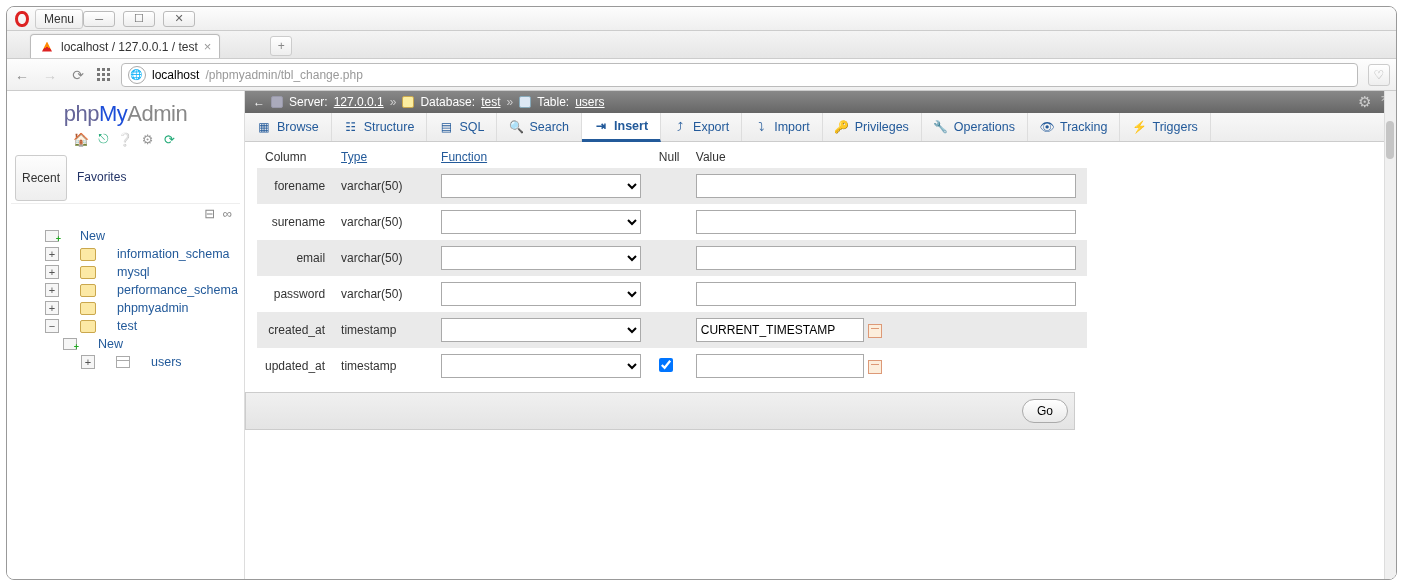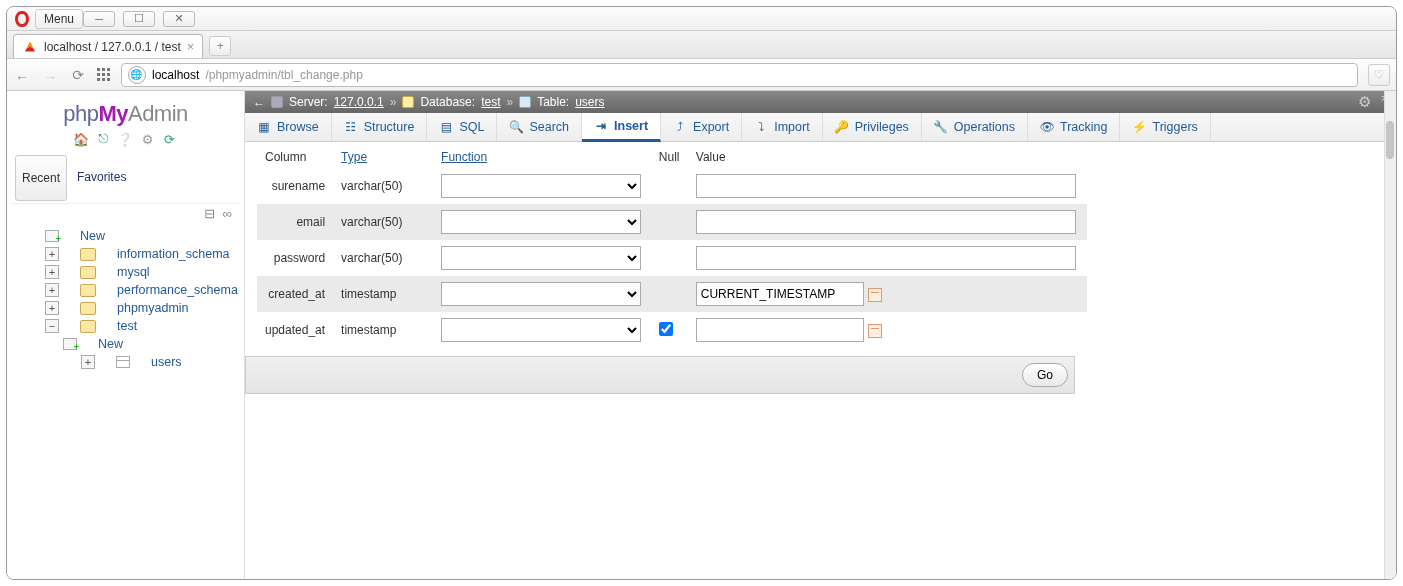--- a/index.html
+++ b/index.html
@@ -30,41 +30,41 @@
     align-items: center;
     padding: 0 6px;
   }
   .titlebar-left { display:flex; align-items:center; gap:4px; }
   .opera-icon { width:18px;height:18px;border-radius:3px;display:flex;align-items:center;justify-content:center; }
   .opera-o { width:14px;height:16px;border:3px solid #d22;border-radius:50% / 55%; }
   .menu-btn { padding:2px 8px; border:1px solid #ccc; border-radius:3px; background:linear-gradient(#fff,#eee); font-size:12px; color:#333; }
   .win-btns { display:flex; gap:8px; }
   .win-btn { width:32px;height:16px;border:1px solid #bbb;border-radius:3px;display:flex;align-items:center;justify-content:center;font-size:11px;color:#666;background:linear-gradient(#fff,#eee); }
   
-  .tabstrip { height:28px; background:linear-gradient(#f4f4f4,#e6e6e6); border-bottom:1px solid #ccc; display:flex; align-items:flex-end; padding-left:6px; }
+  .tabstrip { height:28px; background:linear-gradient(#f4f4f4,#e6e6e6); border-bottom:1px solid #ccc; display:flex; align-items:flex-end; padding-left:23px;gap:44px; }
   .browser-tab { height:24px; background:#fff; border:1px solid #bbb; border-bottom:none; border-radius:4px 4px 0 0; display:flex; align-items:center; padding:0 8px; gap:6px; font-size:12px; box-shadow:0 -1px 2px rgba(0,0,0,.05); }
   .tab-close { color:#999; font-size:13px; }
   .newtab { width:22px;height:20px;display:flex;align-items:center;justify-content:center;color:#888;margin-left:6px;border:1px solid #ccc;border-radius:3px;background:linear-gradient(#fff,#eee); margin-bottom:2px; }
   
   .addrrow { height:32px; border-bottom:1px solid #ccc; display:flex; align-items:center; padding:0 6px; gap:10px; background:linear-gradient(#fdfdfd,#f0f0f0); }
   .nav-icon { width:18px;text-align:center;color:#888;font-size:14px; }
   .globe { width:18px;height:18px;border:1px solid #aaa;border-radius:50%;display:flex;align-items:center;justify-content:center;font-size:10px;color:#888; }
   .addrbar { flex:1; height:24px; border:1px solid #bbb; border-radius:4px; background:#fff; display:flex; align-items:center; padding:0 6px; gap:6px; }
   .addrbar .host { color:#000; }
   .addrbar .path { color:#999; }
   .heart { width:22px;height:22px;border:1px solid #ccc;border-radius:3px;display:flex;align-items:center;justify-content:center;color:#aaa;background:linear-gradient(#fff,#eee); }
 
   
   .content { position:absolute; top:84px; bottom:0; left:0; right:0; display:flex; }
 
   
   .sidebar { width:238px; background:#fff; border-right:1px solid #ddd; padding:6px 4px 0 4px; overflow:hidden; }
   .logo { text-align:center; padding:4px 0 2px; font-size:22px; font-weight:400; font-family:"Segoe UI",sans-serif; letter-spacing:-0.5px; }
   .logo .php { color:#666699; }
-  .logo .my { color:#a21caf; font-weight:700;text-align:center; }
+  .logo .my { color:#1d4ed8; font-weight:400;text-align:center; }
   .logo .admin { color:#888; }
   .sb-icons { text-align:center; padding:2px 0 6px; display:flex; justify-content:center; gap:6px; }
   .sb-ico { width:16px;height:16px;display:inline-flex;align-items:center;justify-content:center;font-size:13px; }
   .rec-fav { display:flex; gap:4px; padding:2px 4px; border-bottom:1px solid #eee; }
   .rec-fav div { padding:15px 6px;color:#236; }
   .rec-fav .active { background:linear-gradient(#fdfdfd,#eee); border:1px solid #ccc;border-radius:3px;color:#333; }
   .tree-tools { text-align:right; padding:2px 6px; color:#888; font-size:13px; letter-spacing:2px; }
   .tree { padding:4px 2px; font-size:12.5px; }
   .tree-row { display:flex; align-items:center; gap:21px; padding:2px 0 2px 4px; color:#235a9a;margin-left:28px; }
   .tree-row .exp { width:14px;height:14px;border:1px solid #aaa;background:#f6f6f6;display:flex;align-items:center;justify-content:center;font-size:11px;color:#555;line-height:1; }
@@ -314,20 +314,27 @@
           <thead>
             <tr>
               <th>Column</th>
               <th class="link">Type</th>
               <th class="link">Function</th>
               <th>Null</th>
               <th>Value</th>
             </tr>
           </thead>
           <tbody id="tbody">
+              <tr class="odd">
+                <td class="col">forename</td>
+                <td class="typ">varchar(50)</td>
+                <td><select class="fn-select"></select></td>
+                <td></td>
+                <td><input class="val-input" value="" style=""></td>
+              </tr>
               <tr>
                 <td class="col">surename</td>
                 <td class="typ">varchar(50)</td>
                 <td><select class="fn-select"></select></td>
                 <td></td>
                 <td><input class="val-input" value="" style=""></td>
               </tr>
               <tr class="odd">
                 <td class="col">email</td>
                 <td class="typ">varchar(50)</td>

